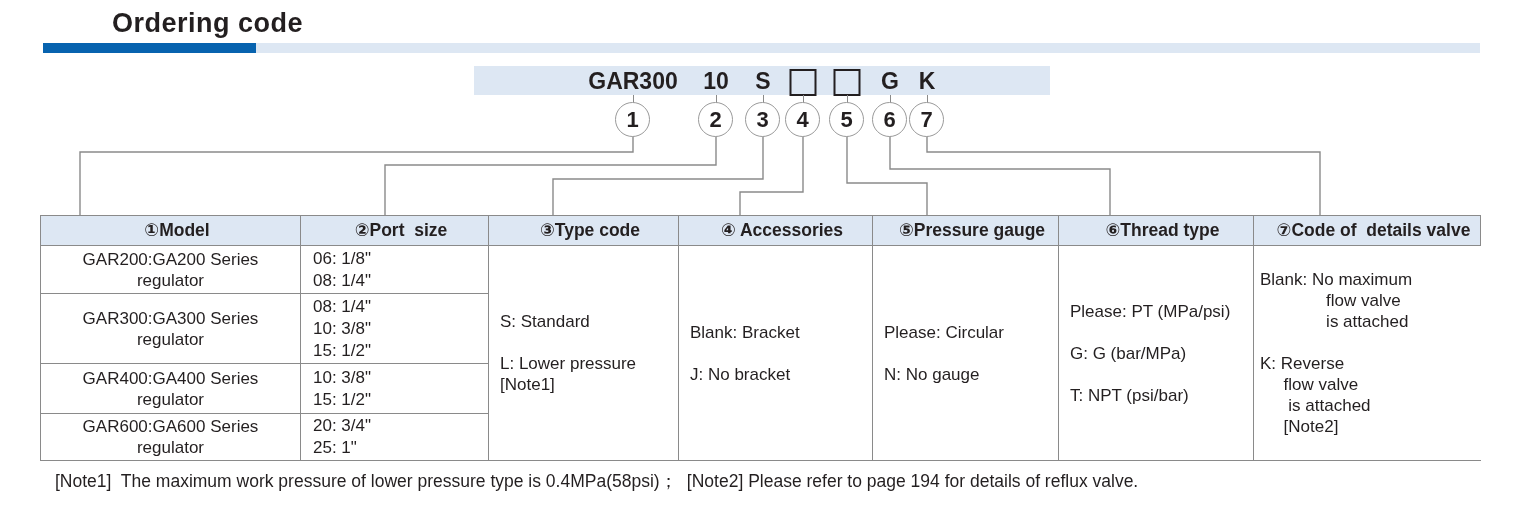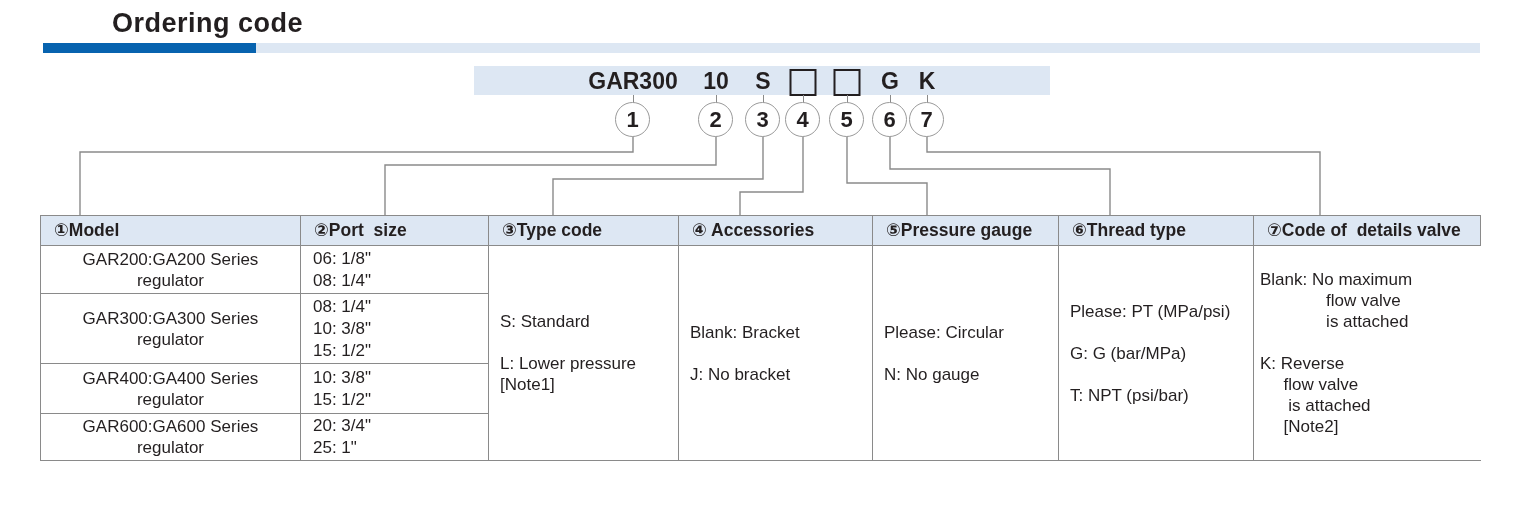--- a/index.html
+++ b/index.html
@@ -25,21 +25,21 @@
           border:1.5px solid #9a9a9a;border-radius:50%;background:#fff;
           display:flex;align-items:center;justify-content:center;
           font-size:22px;font-weight:bold;z-index:3;}
 
   .connectors{position:absolute;left:0;top:0;width:1540px;height:527px;z-index:1;pointer-events:none;}
   .connectors polyline{fill:none;stroke:#8a8a8a;stroke-width:1.4;}
 
   
   .otable{position:absolute;left:40px;top:215px;z-index:2;}
   table{border-collapse:collapse;table-layout:fixed;width:1440px;}
-  th{background:#dde7f3;font-weight:bold;font-size:17.5px;text-align:left;
+  th{background:#dde7f3;font-weight:bold;font-size:17.5px;text-align:center;
      padding:0 0 0 13px;white-space:pre;border:1px solid #8a8a8a;height:29px;}
   td{border:1px solid #8a8a8a;font-size:17px;vertical-align:middle;}
   td.model{text-align:center;white-space:pre-line;line-height:21px;margin-left:17px;}
   td.port{padding-left:12px;white-space:pre-line;line-height:22px;}
   td.big{padding-left:11px;white-space:pre;line-height:21px;}
   td.reflux{border-right:none;padding-left:6px;}
   tr.r1{height:48px;} tr.r2{height:70px;} tr.r3{height:50px;} tr.r4{height:47px;}
 
   .footnote{position:absolute;left:55px;top:469px;font-size:17.5px;white-space:pre;}
 </style>
@@ -154,14 +154,15 @@
       <tr class="r4">
         <td class="model">GAR600:GA600 Series
 regulator</td>
         <td class="port">20: 3/4"
 25: 1"</td>
       </tr>
     </tbody>
       </table>
   </div>
 
+  <div class="footnote">[Note1]  The maximum work pressure of lower pressure type is 0.4MPa(58psi)；  [Note2] Please refer to page 194 for details of reflux valve.</div>
 
 </div>
 
 </body></html>

